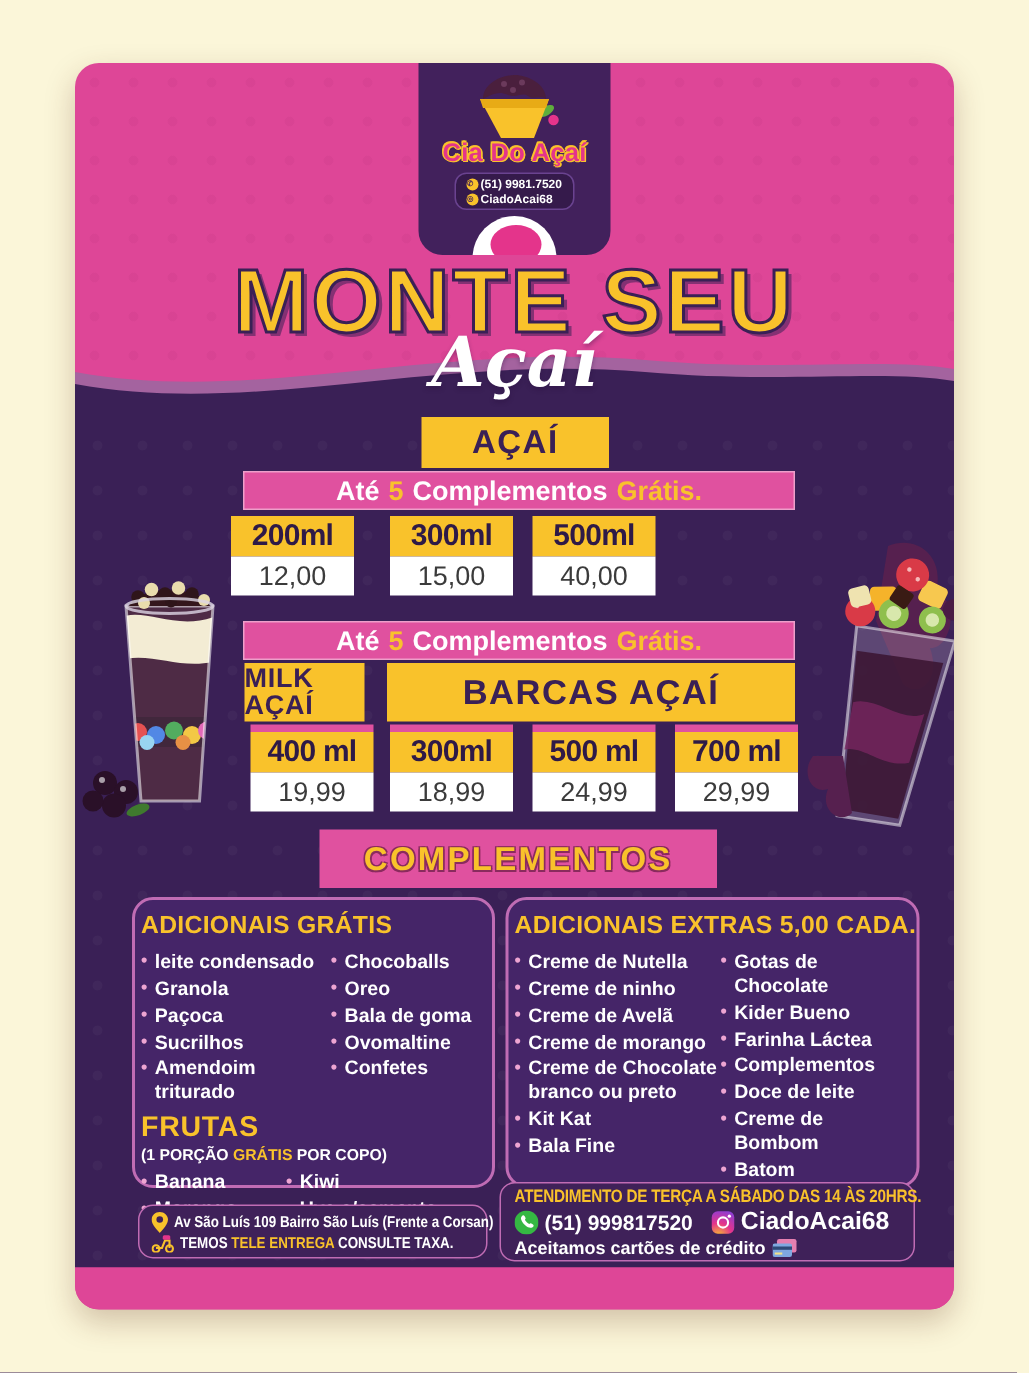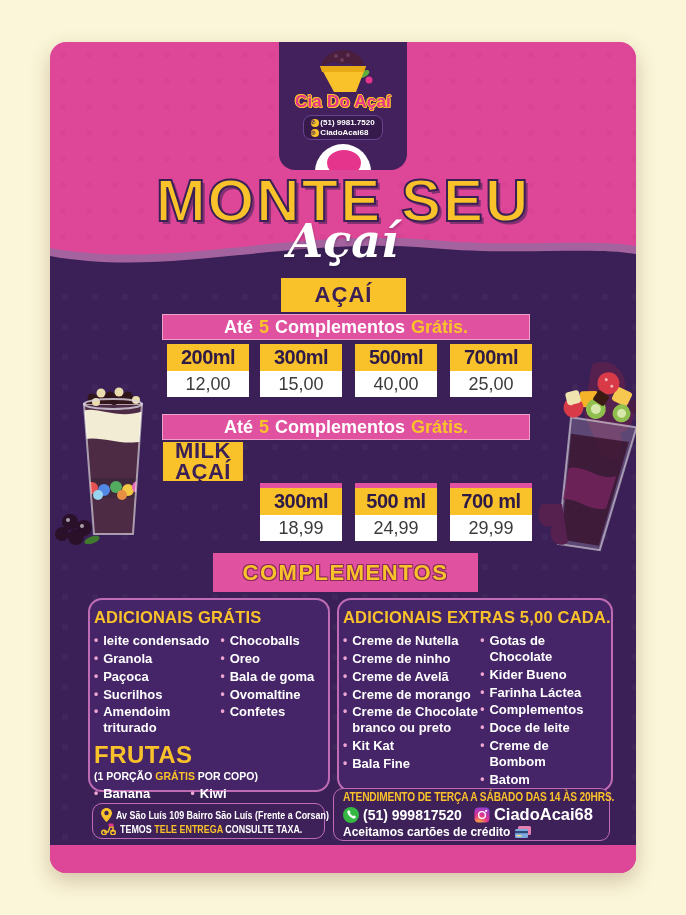--- a/index.html
+++ b/index.html
@@ -60,22 +60,22 @@
   .banner .yl{color:var(--yellow,#f9c22b)}
 
   .size-col{position:absolute;width:82px;z-index:4;text-align:center}
   .size-strip{height:5px;background:var(--pink_banner,#e0519f)}
   .size-hdr{height:27px;background:var(--yellow,#f9c22b);color:#2e1a47;font-weight:800;font-size:20px;
     display:flex;align-items:center;justify-content:center;letter-spacing:-.5px}
   .size-price{height:26px;background:#fff;color:#3b3b3b;font-weight:400;font-size:18px;
     display:flex;align-items:center;justify-content:center}
 
   .milk-box{position:absolute;left:113px;top:400px;width:80px;height:39px;z-index:4;
-    background:var(--yellow,#f9c22b);display:flex;flex-direction:column;align-items:center;justify-content:center;
-    color:#3a2056;font-weight:800;font-size:22px;line-height:.95;letter-spacing:.5px}
+    background:var(--yellow,#f9c22b);display:flex;flex-direction:column;justify-content:center;
+    color:#3a2056;font-weight:800;font-size:18px;line-height:.95;letter-spacing:.5px}
   .barcas-box{position:absolute;left:208px;top:400px;width:272px;height:39px;z-index:4;
     background:var(--yellow,#f9c22b);display:flex;align-items:center;justify-content:center;
     color:#3a2056;font-weight:800;font-size:23px;letter-spacing:1px}
 
   .comp-hdr{position:absolute;left:163px;top:511px;width:265px;height:39px;z-index:4;
     background:var(--pink_banner,#e0519f);display:flex;align-items:center;justify-content:center;
     color:var(--yellow,#f9c22b);font-weight:800;font-size:22px;letter-spacing:1.5px;
     text-shadow:1px 1px 0 #8a2b5e,-1px -1px 0 #8a2b5e,1px -1px 0 #8a2b5e,-1px 1px 0 #8a2b5e;}
 
   
@@ -84,21 +84,21 @@
   .panel-gratis{left:38px;width:242px}
   .panel-extras{left:287px;width:276px}
   .panel-title{color:var(--yellow,#f9c22b);font-weight:800;font-size:16.5px;letter-spacing:.2px;margin-bottom:4px;white-space:nowrap}
   .cols{display:flex}
   .cols .c1{flex:0 0 55%}
   .cols .c2{flex:0 0 45%}
   .panel-extras .cols .c1{flex:0 0 52%}
   .panel-extras .cols .c2{flex:0 0 48%}
   .li{display:flex;gap:5px;color:#fff;font-size:13px;font-weight:600;margin:2px 0;line-height:1.22}
   .blt{color:#eea5d2;font-size:12px;line-height:1.3;flex:0 0 auto}
-  .frutas-title{color:var(--yellow,#f9c22b);font-weight:800;font-size:24px;margin-top:3px;letter-spacing:.5px}
+  .frutas-title{color:var(--yellow,#f9c22b);font-weight:800;font-size:19px;margin-top:3px;letter-spacing:.5px}
   .frutas-sub{color:#fff;font-weight:800;font-size:10.5px;margin:1px 0 2px;white-space:nowrap}
   .frutas-sub .yl{color:var(--yellow,#f9c22b)}
   .frutas-cols .c1{flex:0 0 42%}
   .frutas-cols .c2{flex:0 0 58%}
 
   
   .foot-box{position:absolute;z-index:4;background:#3f2159;border:1.5px solid var(--border_light,#c06cb4);
     border-radius:10px;box-sizing:border-box;color:#fff}
   .foot-left{left:42px;top:761px;width:233px;height:36px;padding:3px 8px;
     display:flex;flex-direction:column;justify-content:center;gap:1px}
@@ -232,49 +232,51 @@
 
   <div class="acai-hdr">AÇAÍ</div>
 
   <div class="banner" style="top:272px">
     <span>Até</span>
     <span class="yl">5</span>
     <span>Complementos</span>
     <span class="yl">Grátis.</span>
   </div>
 
-  <div class="size-col" style="left:117px;top:302px">
+  <div class="size-col" style="left:104px;top:302px">
     <div class="size-hdr">200ml</div>
     <div class="size-price">12,00</div>
   </div>
   <div class="size-col" style="left:210px;top:302px">
     <div class="size-hdr">300ml</div>
     <div class="size-price">15,00</div>
   </div>
   <div class="size-col" style="left:305px;top:302px">
     <div class="size-hdr">500ml</div>
     <div class="size-price">40,00</div>
-  </div>
-  <div class="size-col" style="left:400px;top:302px">
-    <div class="size-hdr">700ml</div>
-    <div class="size-price">25,00</div>
   </div>
 
   <div class="banner" style="top:372px">
     <span>Até</span>
     <span class="yl">5</span>
     <span>Complementos</span>
     <span class="yl">Grátis.</span>
   </div>
 
   <div class="milk-box">
     <span>MILK</span>
     <span>AÇAÍ</span>
   </div>
-
+  <div class="barcas-box">BARCAS AÇAÍ</div>
+
+  <div class="size-col" style="left:117px;top:441px">
+    <div class="size-strip"></div>
+    <div class="size-hdr">400 ml</div>
+    <div class="size-price">19,99</div>
+  </div>
   <div class="size-col" style="left:210px;top:441px">
     <div class="size-strip"></div>
     <div class="size-hdr">300ml</div>
     <div class="size-price">18,99</div>
   </div>
   <div class="size-col" style="left:305px;top:441px">
     <div class="size-strip"></div>
     <div class="size-hdr">500 ml</div>
     <div class="size-price">24,99</div>
   </div>

